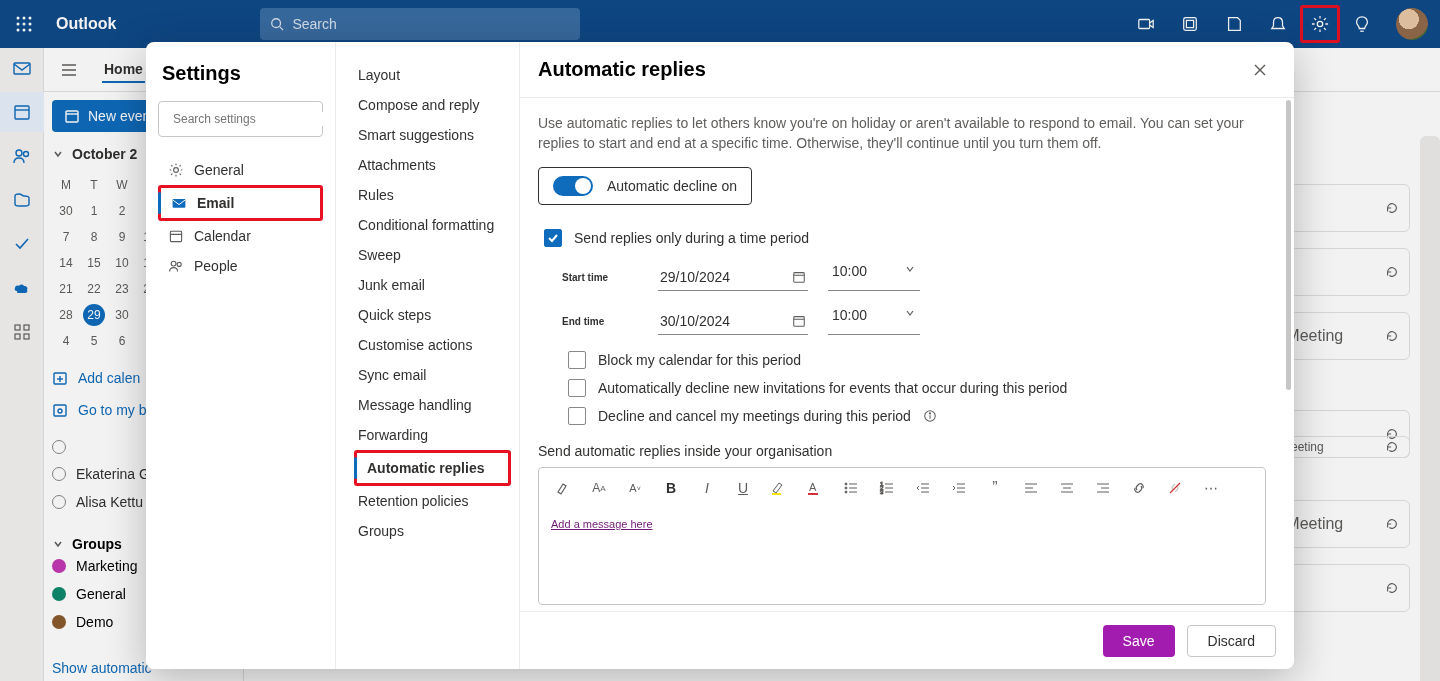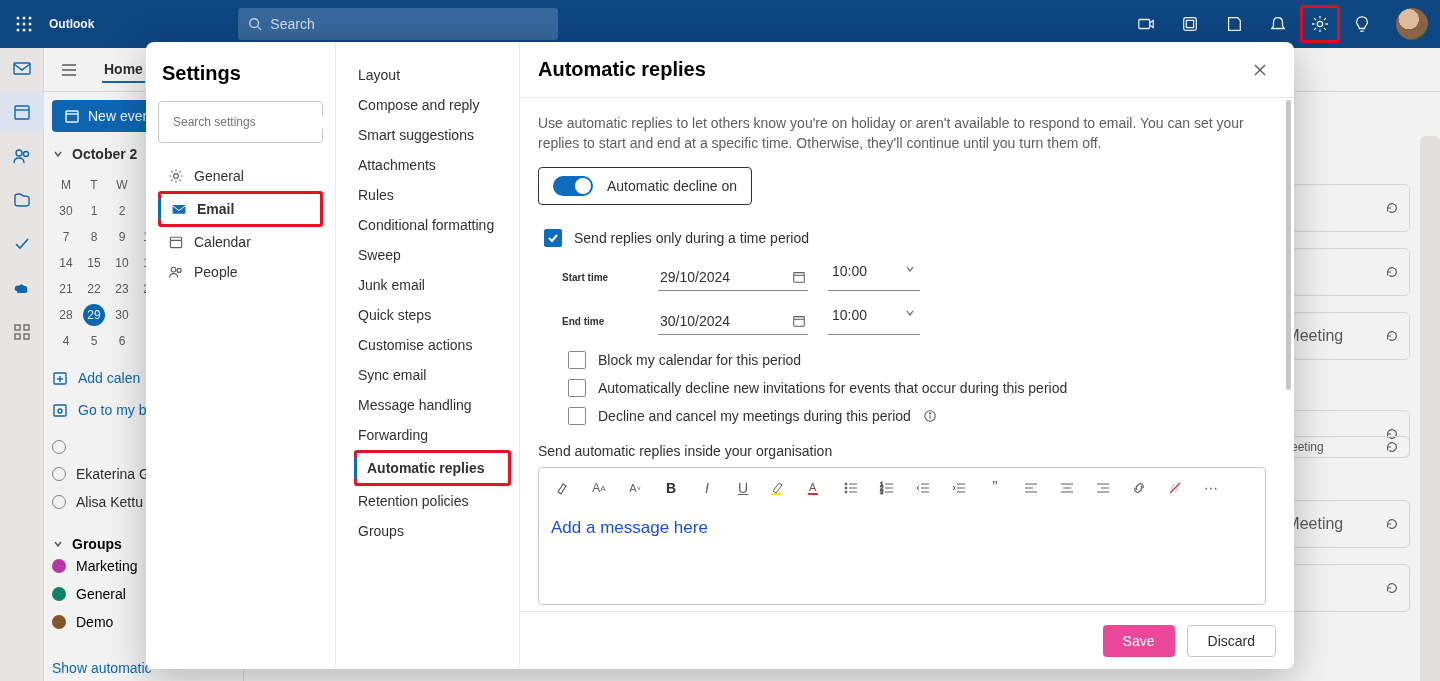--- a/index.html
+++ b/index.html
@@ -4,21 +4,21 @@
 <style>
   * { margin: 0; padding: 0; box-sizing: border-box; font-family: "Segoe UI", Arial, sans-serif; }
   html, body { width: 1440px; height: 681px; overflow: hidden; background: #000; }
 
   
   .topbar {
     position: absolute; left: 0; top: 0; width: 1440px; height: 48px;
     background: #0f4a8a; display: flex; align-items: center; color: #fff;
   }
   .topbar .waffle { width: 48px; height: 48px; display: flex; align-items: center; justify-content: center; }
-  .topbar .brand { font-size: 12px; font-weight: 600; margin-left: 1px; }
+  .topbar .brand { font-size: 16px; font-weight: 600; margin-left: 8px; }
   .topbar .search {
     margin-left: 144px; width: 320px; height: 32px; background: #3a6ea5;
     border-radius: 4px; display: flex; align-items: center; padding: 0 10px; color: #dbe6f2;
   }
   .topbar .search svg { margin-right: 8px; }
   .topbar .search input {
     background: transparent; border: none; color: #fff; font-size: 14px; outline: none; flex: 1;
   }
   .topbar .search input::placeholder { color: #dbe6f2; }
   .topbar .right-icons { margin-left: auto; display: flex; align-items: center; height: 48px; }
@@ -83,21 +83,21 @@
     position:absolute; left:0; top:0; width:1440px; height:681px; background:rgba(0,0,0,0.05);
   }
   .modal {
     position:absolute; left:146px; top:42px; width:1148px; height:627px;
     background:#fff; border-radius:8px; box-shadow:0 10px 40px rgba(0,0,0,.25);
     display:flex; overflow:hidden;
   }
   .modal .col1 { width:190px; border-right:1px solid #edebe9; padding:20px 12px; }
   .modal .col1 h1 { font-size:20px; font-weight:700; margin-bottom:16px; padding-left:4px;}
   .modal .col1 .ssearch {
-    height:42px; border:1px solid #c8c6c4; border-radius:4px; display:flex; align-items:center; padding:0 8px; color:#605e5c;
+    height:36px; border:1px solid #c8c6c4; border-radius:4px; display:flex; align-items:center; padding:0 8px; color:#605e5c;
     font-size:12px; gap:6px; margin-bottom:18px;
   }
   .modal .col1 .ssearch input { border:none; outline:none; font-size:12px; flex:1; }
   .modal .col1 .navitem { display:flex; align-items:center; gap:10px; padding:7px 6px 7px 10px; font-size:14px; color:#323130; border-radius:2px;}
   .modal .col1 .navitem.active {
     font-weight:700; position:relative; border:3px solid #e81123; border-radius:3px;
   }
   .modal .col1 .navitem.active::before {
     content:""; position:absolute; left:-3px; top:4px; bottom:4px; width:3px; background:#0f6cbd; border-radius:2px;
   }
@@ -126,24 +126,24 @@
   .input-date { width:150px; height:28px; border:none; border-bottom:1px solid #8a8886; display:flex; align-items:center; justify-content:space-between; padding:0 2px;}
   .input-time { width:92px; height:28px; border:none; border-bottom:1px solid #8a8886; display:flex; align-items:flex-start; justify-content:space-between; padding:0 4px;}
   .opt-row { display:flex; align-items:center; gap:12px; margin:6px 0 10px 30px;}
   .section-lbl { margin:18px 0 8px 0; font-size:14px;}
   .rte { border:1px solid #c8c6c4; border-radius:4px; }
   .rte .tb { height:40px; display:flex; align-items:center; gap:16px; padding:0 14px; color:#605e5c;}
   .rte .tb .ic { width:20px; height:20px; display:flex; align-items:center; justify-content:center; font-size:14px;}
   .rte .tb .ic.bold{ font-weight:700; color:#323130;}
   .rte .tb .ic.ital{ font-style:italic;}
   .rte .tb .ic.und { text-decoration:underline;}
-  .rte .area { min-height:96px; padding:10px 12px; color:#1d4ed8; font-size:17px;}
+  .rte .area { min-height:96px; padding:10px 12px; color:#701a75; font-size:11px;text-decoration:underline;}
   .modal .col3 .ftr { height:58px; border-top:1px solid #edebe9; display:flex; align-items:center; justify-content:flex-end; gap:12px; padding:0 18px;}
   .btn { height:32px; padding:0 20px; border-radius:4px; font-size:14px; display:flex; align-items:center;}
-  .btn.primary { background:#ec4899; color:#fff;}
+  .btn.primary { background:#a21caf; color:#fff;}
   .btn.secondary { background:#fff; color:#323130; border:1px solid #c8c6c4;}
 
   svg { display:block; }
   .caret { width:12px; height:12px; }
 </style>
 </head>
 <body>
 
 <div class="topbar">
   <div class="waffle">

